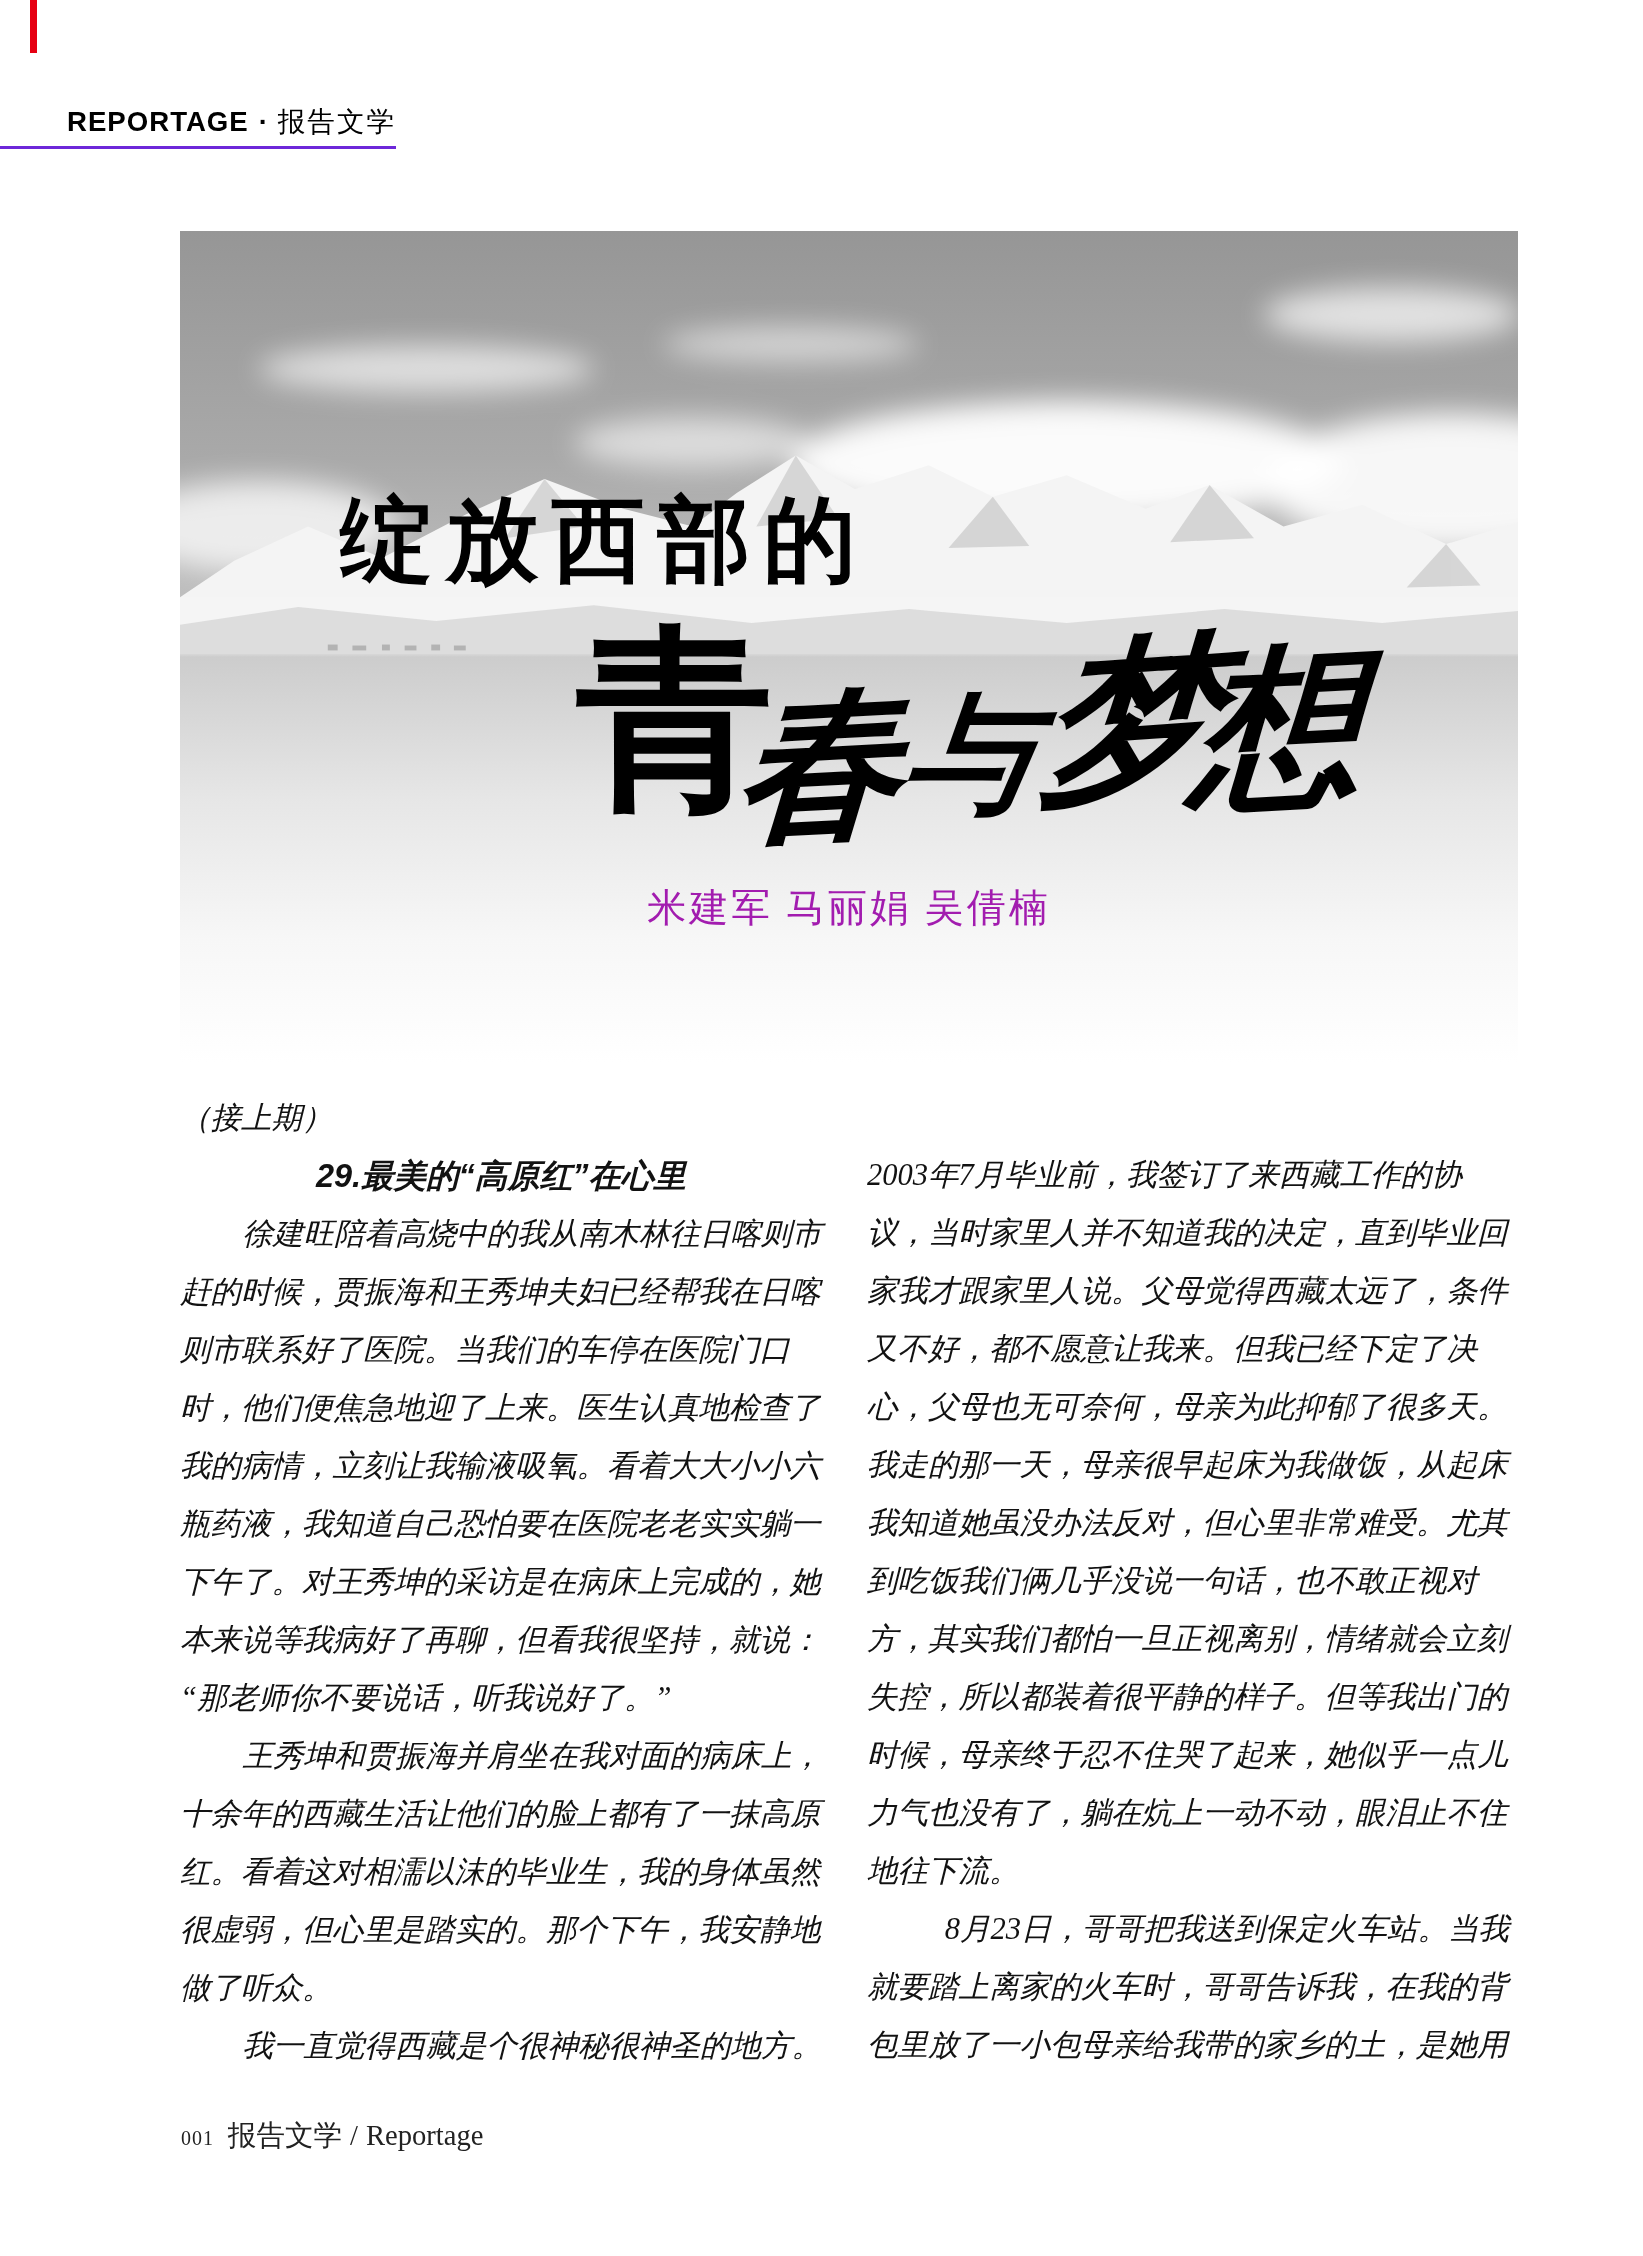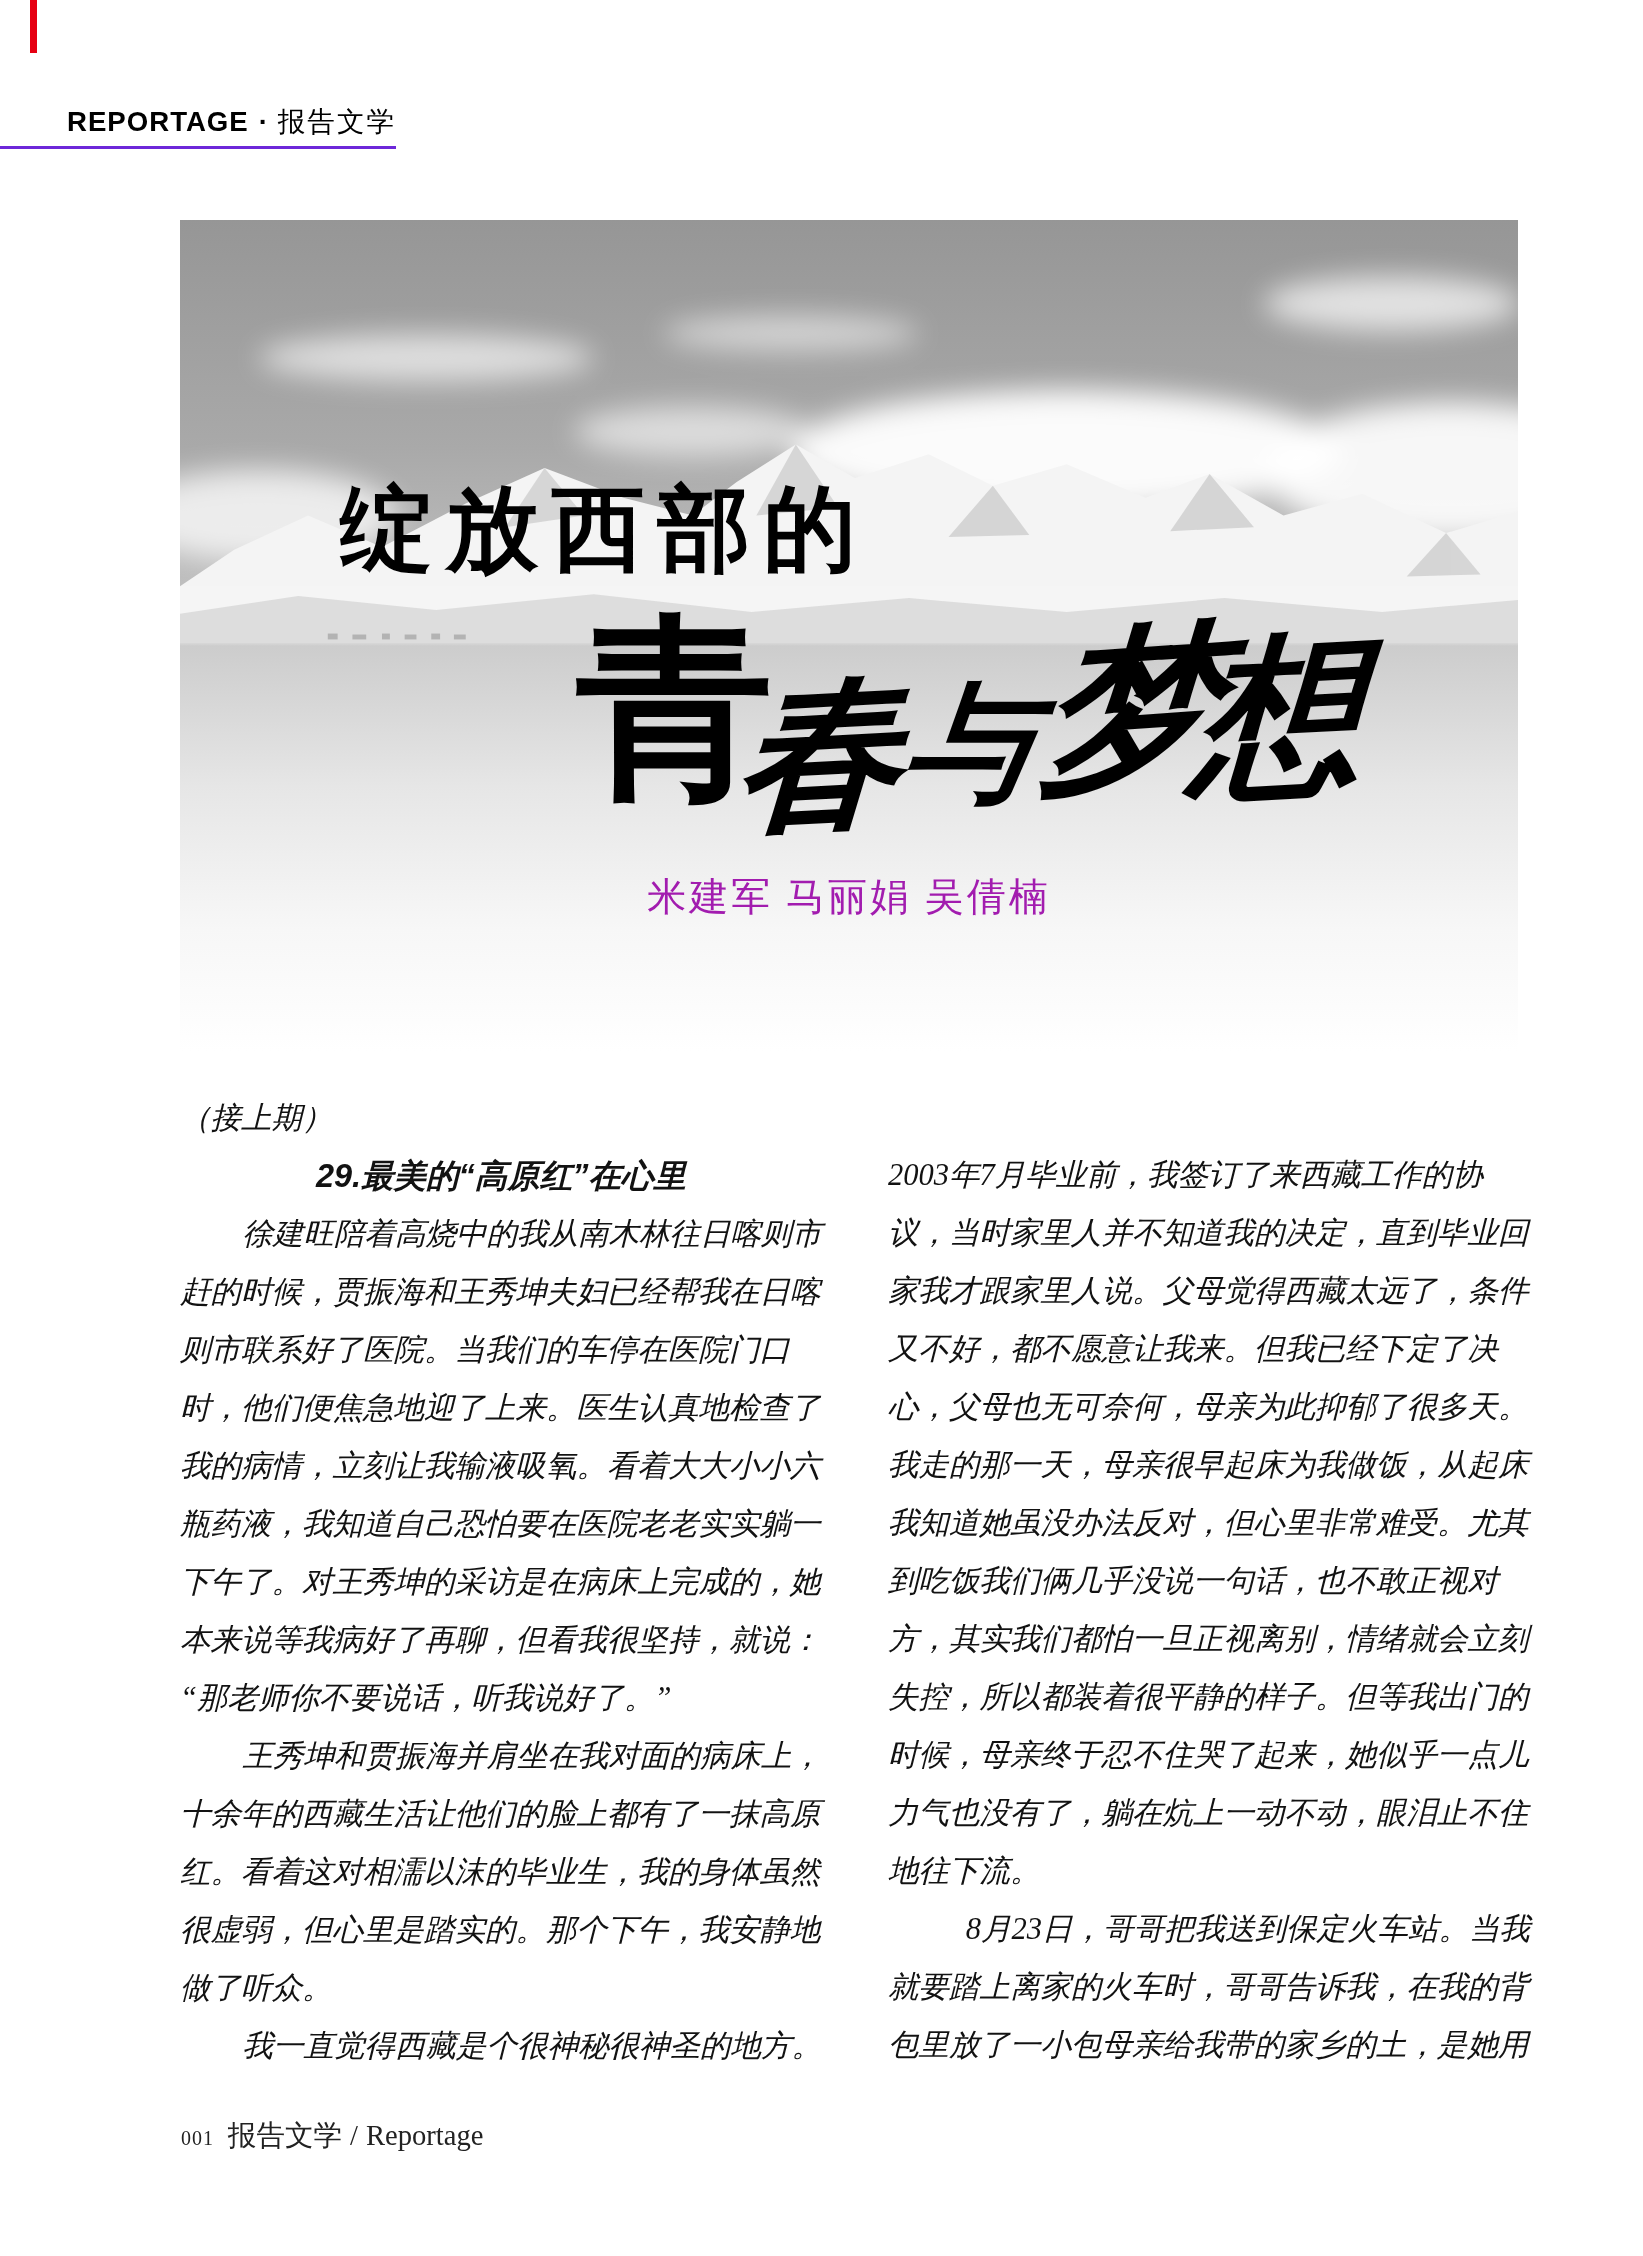--- a/index.html
+++ b/index.html
@@ -9,37 +9,37 @@
   }
   
   .corner-mark{position:absolute;left:29.6px;top:0;width:7.9px;height:53px;background:#e60012;}
   .header-rule{position:absolute;left:0;top:97px;width:396px;height:49px;border-bottom:3px solid #6d28d9;}
   .header-text{position:absolute;left:67px;bottom:5.9px;white-space:nowrap;
     font-family:"Liberation Sans","DejaVu Sans",sans-serif;font-size:27.6px;color:#000;}
   .header-text .en{font-weight:700;letter-spacing:1px;}
   .header-text .dot{font-weight:700;margin:0 9.9px;}
   .header-text .zh{font-weight:500;letter-spacing:2px;}
   
-  .hero{position:absolute;left:180px;top:220px;width:1338px;height:832px;}
+  .hero{position:absolute;left:180px;top:231px;width:1338px;height:832px;}
   .hero svg{position:absolute;left:0;top:0;width:100%;height:100%;}
   .title1{position:absolute;left:160px;top:263px;font-size:93px;font-weight:700;color:#000;
     letter-spacing:12.8px;line-height:1;white-space:nowrap;}
   .cal{position:absolute;color:#000;font-weight:700;line-height:1;white-space:nowrap;}
   .c1{left:396px;top:392px;font-size:197px;}
   .c2{left:557px;top:453px;font-size:165px;font-style:italic;transform:skewX(-6deg) rotate(-3deg);}
   .c3{left:726px;top:461px;font-size:128px;font-style:italic;transform:skewX(-6deg);}
   .c4{left:862px;top:402px;font-size:177px;font-style:italic;transform:skewX(-8deg) rotate(-4deg);}
   .c5{left:1014px;top:414px;font-size:169px;font-style:italic;transform:skewX(-6deg) rotate(-3deg);}
   .authors{position:absolute;left:0;top:650px;width:1338px;text-align:center;
     font-size:39px;letter-spacing:3px;color:#a21caf;}
   
   .article{position:absolute;left:180px;top:1089px;width:1326px;}
   .col{position:absolute;top:0;width:642px;font-style:italic;}
   .col-left{left:0;}
-  .col-right{left:687px;padding-top:57px;margin-left:21px;}
+  .col-right{left:687px;padding-top:57px;}
   .line{font-size:30.5px;line-height:58px;height:58px;white-space:nowrap;color:#121212;}
   .line.indent{text-indent:62px;text-align:right;}
   .line.heading{font-family:"Liberation Sans","DejaVu Sans",sans-serif;font-weight:700;
     font-size:32.5px;text-align:center;}
   
   .footer{position:absolute;left:181px;top:2116px;white-space:nowrap;font-size:28.6px;color:#222;}
   .footer .num{font-size:20px;letter-spacing:1px;margin-right:13.8px;margin-top:35px;}
   .footer .sep{margin:0 7.9px;}
 </style>
 </head>

